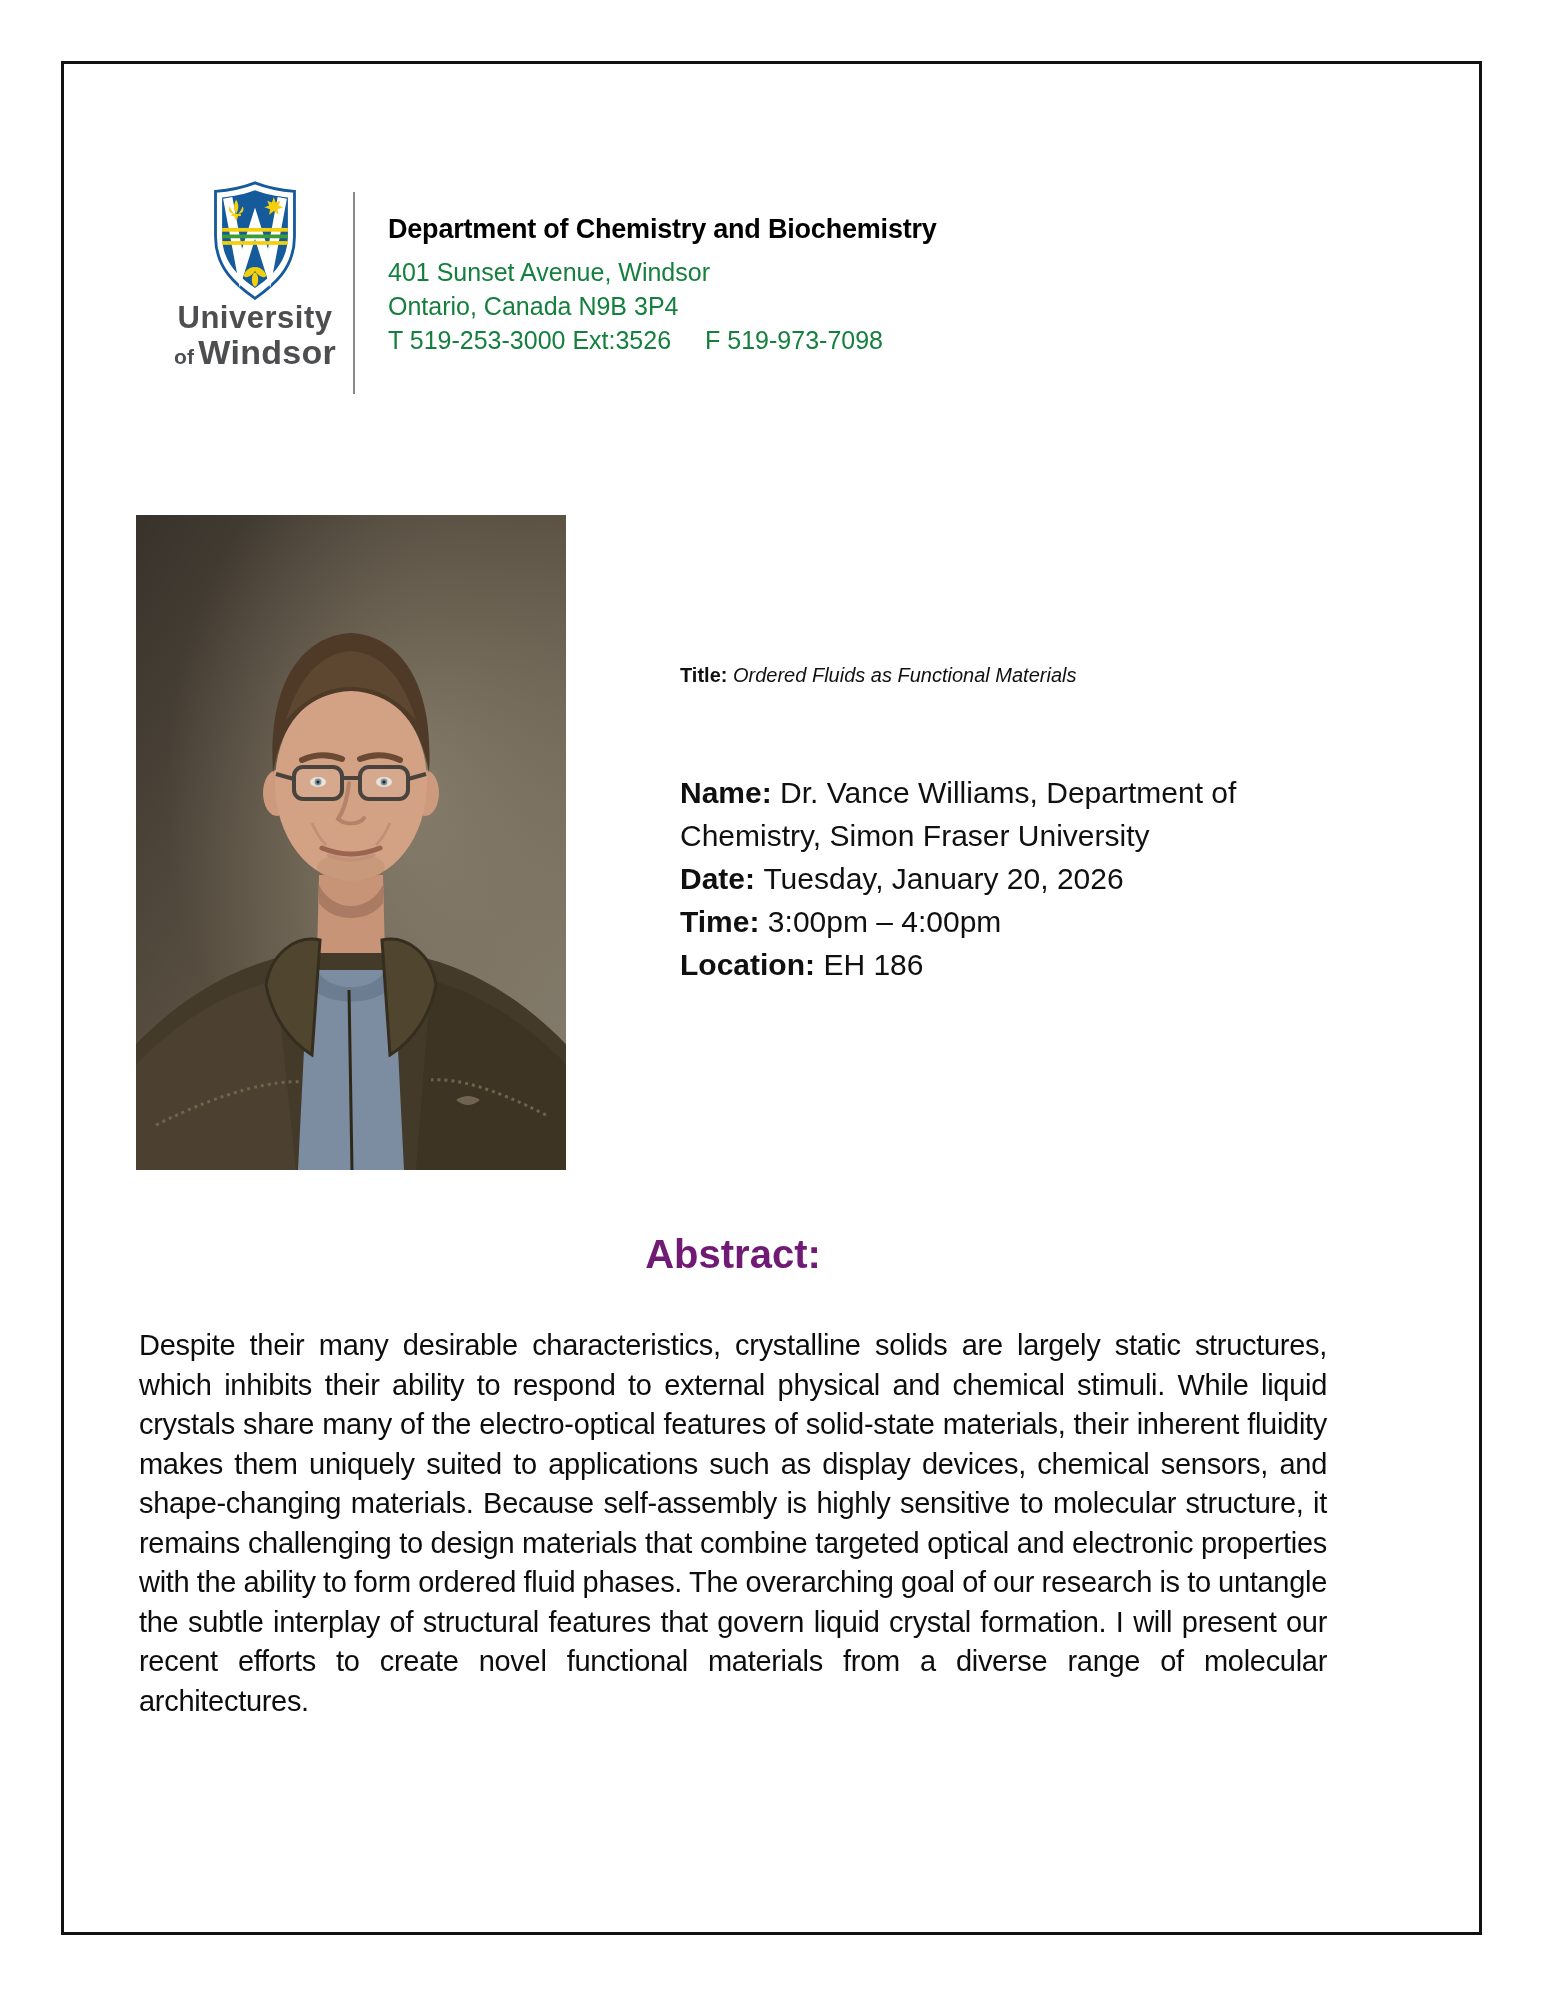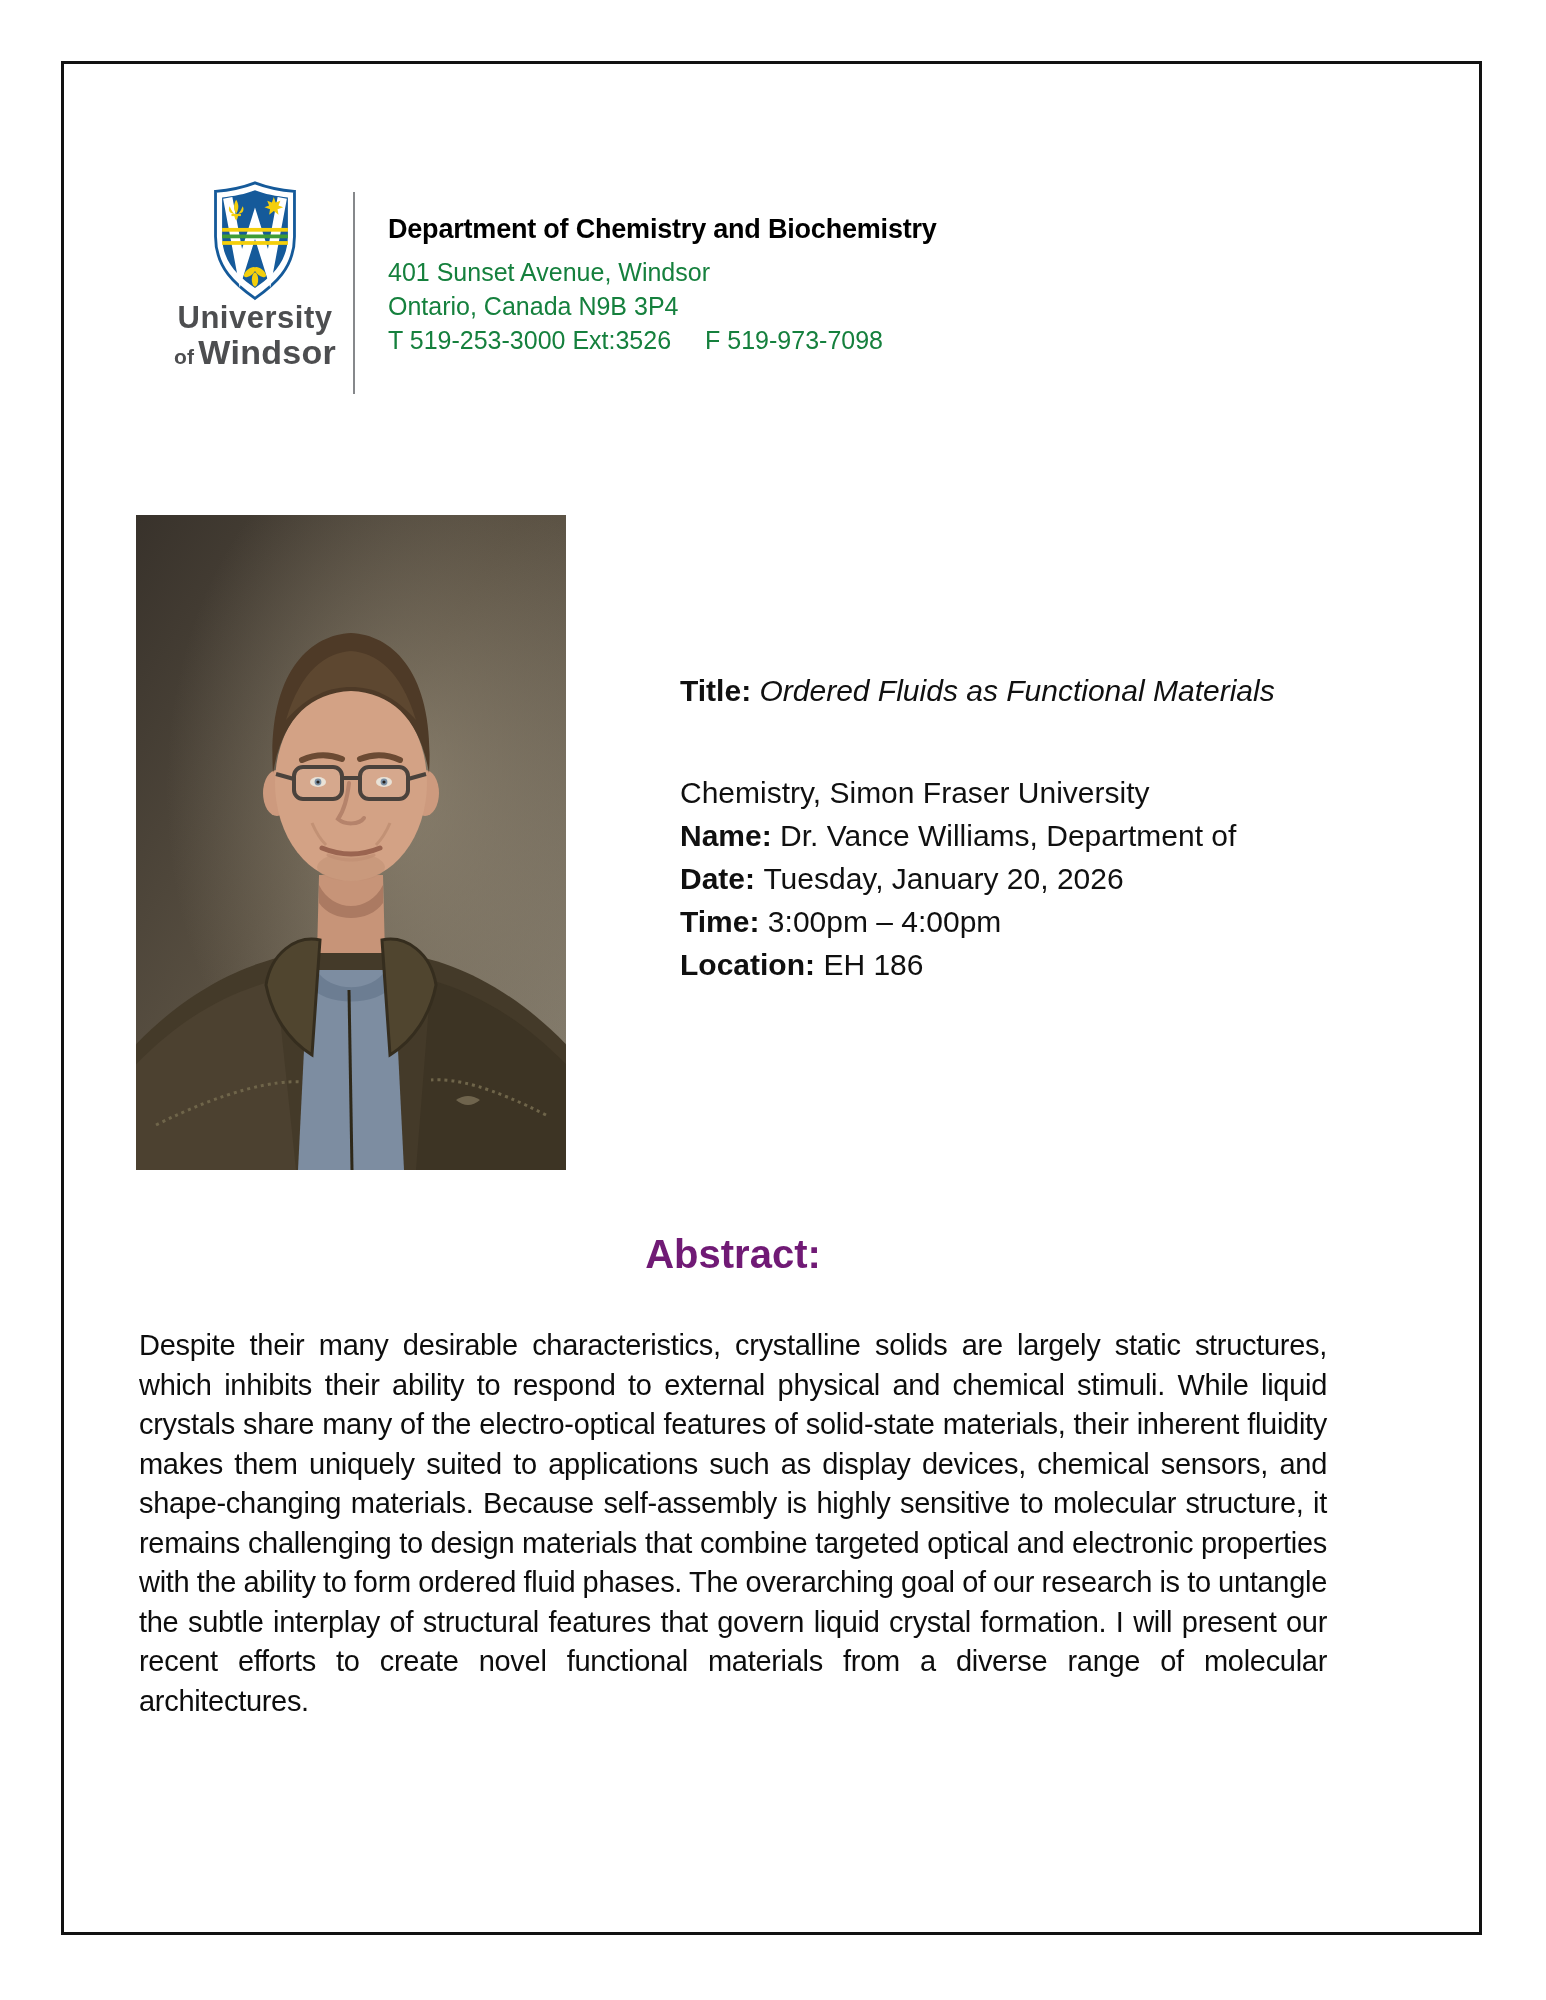--- a/index.html
+++ b/index.html
@@ -43,22 +43,22 @@
     position:absolute;left:680px;top:440px;
     font-size:74px;font-weight:700;color:#151515;
     letter-spacing:-1px;line-height:75px;
   }
   .photo{
     position:absolute;left:136px;top:515px;width:430px;height:655px;
     overflow:hidden;
   }
   .photo svg{display:block;width:100%;height:100%;}
   .title-line{
-    position:absolute;left:680px;top:671px;width:740px;
-    font-size:30px;line-height:40px;color:#101010;
+    position:absolute;left:680px;top:655px;width:740px;
+    font-size:20px;line-height:40px;color:#101010;
   }
   .title-line .lbl{font-weight:700;}
   .title-line .val{font-style:italic;}
   .details{
     position:absolute;left:680px;top:771px;width:760px;
     font-size:30px;color:#101010;
   }
   .detail-line{line-height:43px;}
   .detail-label{font-weight:700;}
   .detail-label:not(:empty){padding-right:.28em;}
@@ -198,24 +198,24 @@
     </svg>
   </div>
 
   <div class="title-line">
     <span class="lbl">Title:</span>
     <span class="val">Ordered Fluids as Functional Materials</span>
   </div>
 
   <div class="details">
     <div class="detail-line">
+      <span class="detail-label">Name:</span><span>Dr. Vance Williams, Department of</span>
+    </div>
+    <div class="detail-line">
       <span class="detail-label"></span><span>Chemistry, Simon Fraser University</span>
-    </div>
-    <div class="detail-line">
-      <span class="detail-label">Name:</span><span>Dr. Vance Williams, Department of</span>
     </div>
     <div class="detail-line">
       <span class="detail-label">Date:</span><span>Tuesday, January 20, 2026</span>
     </div>
     <div class="detail-line">
       <span class="detail-label">Time:</span><span>3:00pm – 4:00pm</span>
     </div>
     <div class="detail-line">
       <span class="detail-label">Location:</span><span>EH 186</span>
     </div>

